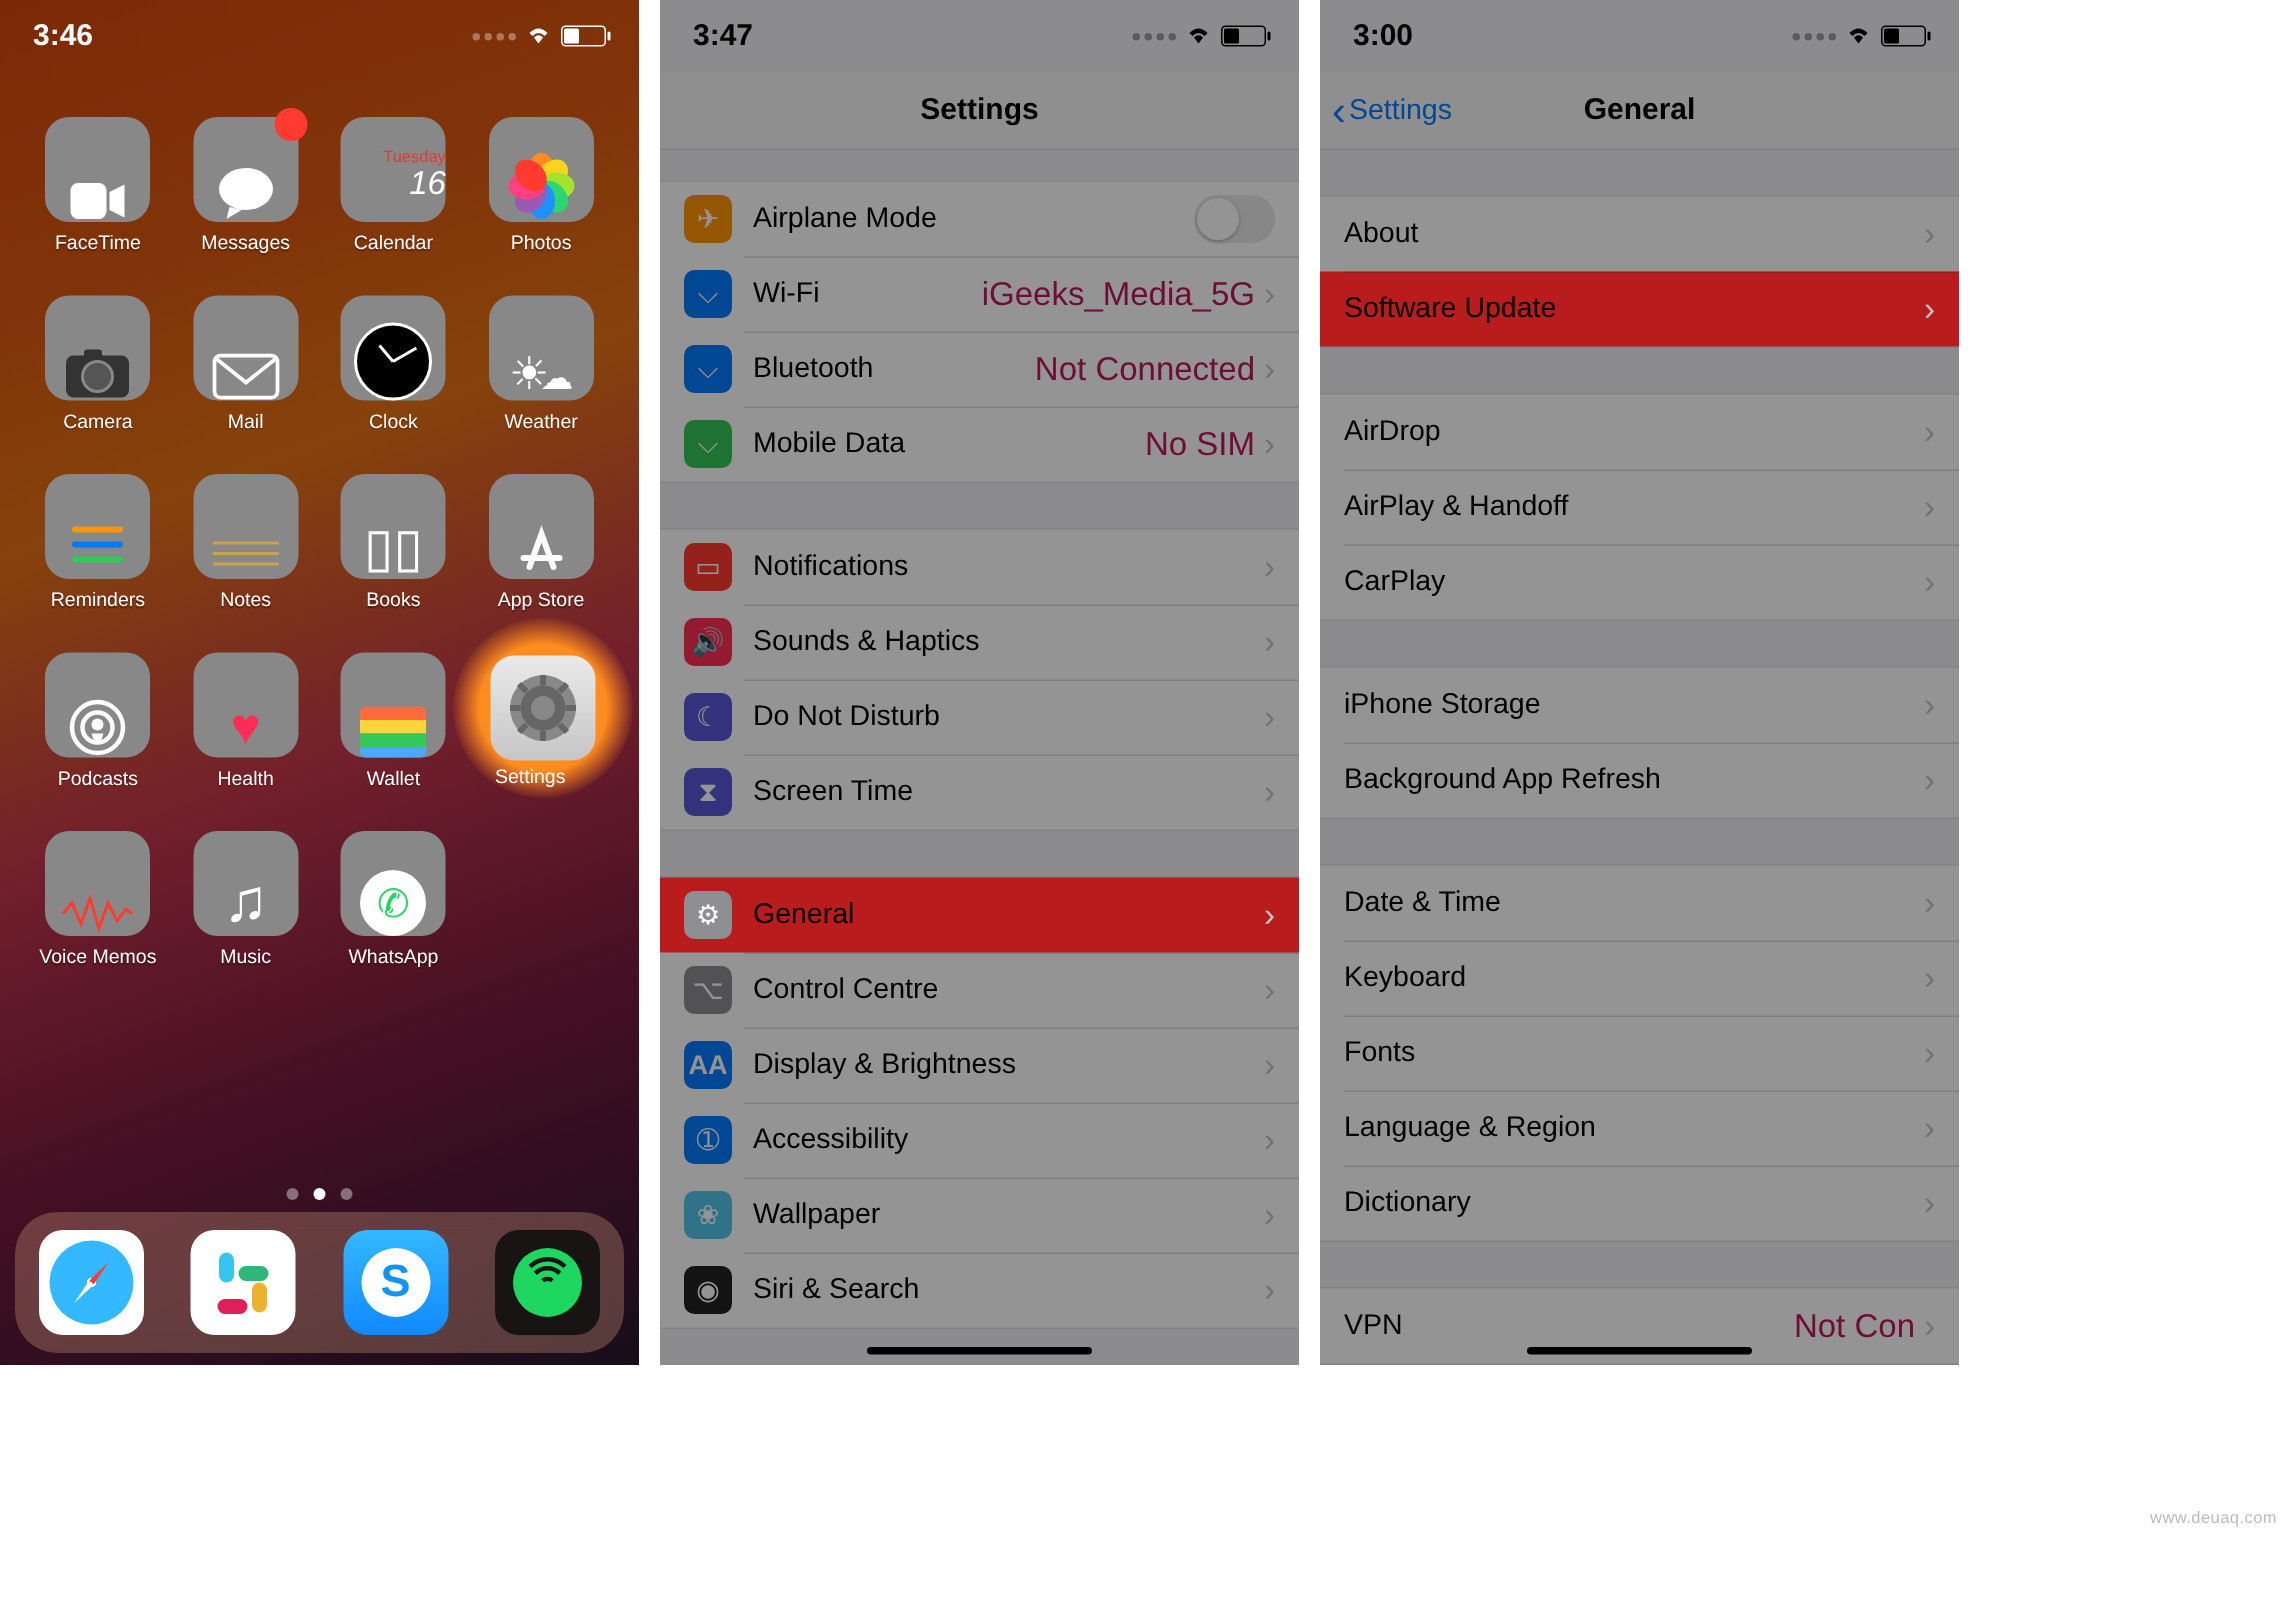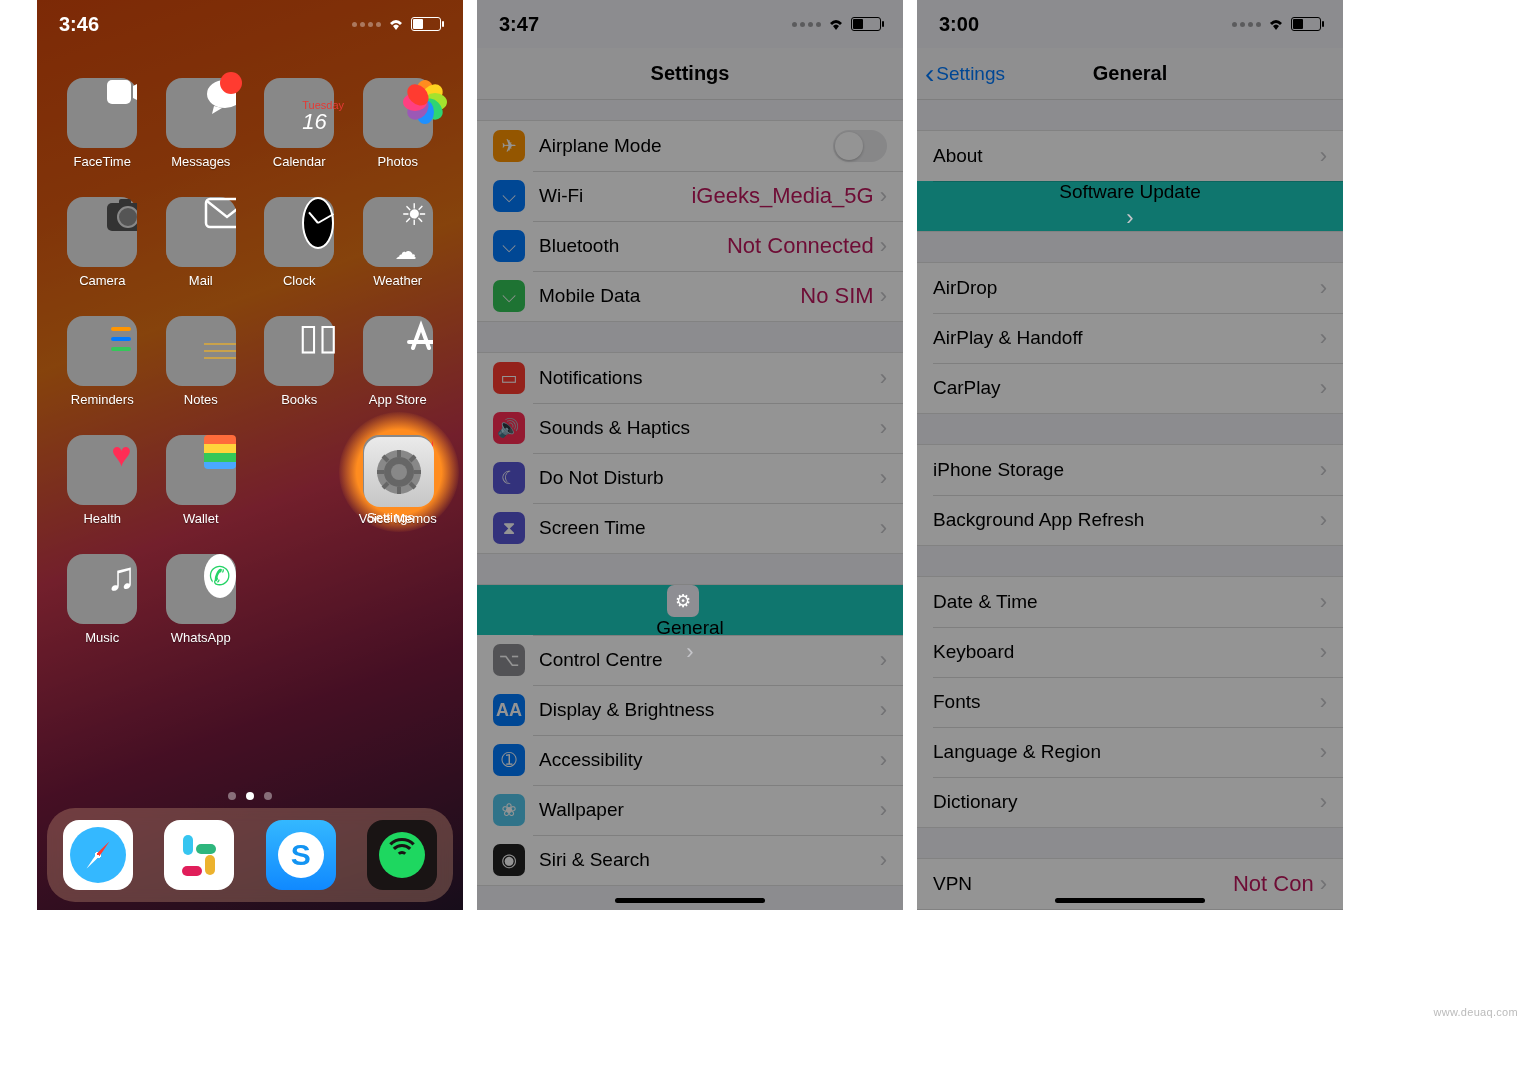--- a/index.html
+++ b/index.html
@@ -19,21 +19,20 @@
   .panel {
     width: 426px;
     height: 910px;
     position: relative;
     border-radius: 0;
     overflow: hidden;
   }
   
   .p1 {
     background: linear-gradient(160deg,#e24c0c 0%,#eb5f12 20%,#f47a16 35%,#d13a50 55%,#801d42 75%,#2b1831 100%);
-    margin-left: 37px;
   }
   .p1 .dim {
     position:absolute; inset:0; background:rgba(0,0,0,0.45);
   }
   .statusbar {
     position:absolute; top:0; left:0; right:0;
     height:48px; display:flex; justify-content:space-between; align-items:center;
     padding:0 22px; color:#fff; font-weight:600; font-size:20px;
     z-index:5;
   }
@@ -47,24 +46,23 @@
   .grid {
     position:absolute; top:78px; left:0; right:0;
     display:grid; grid-template-columns:repeat(4,1fr);
     row-gap:28px;
     padding:0 16px;
     z-index:4;
   }
   .app { display:flex; flex-direction:column; align-items:center; gap:6px;}
   .app .tile {
     width:70px; height:70px; border-radius:16px; background:#888;
-    display:flex; align-items:flex-start; justify-content:center;
+    display:flex; align-items:flex-end; justify-content:center;
     font-size:32px; color:#fff;
     position:relative;
-    padding-left:38px;
   }
   .app .lbl { font-size:13px; color:#fff; text-align:center; text-shadow:0 1px 1px rgba(0,0,0,.4);}
   .badge{position:absolute;top:-6px;right:-6px;width:22px;height:22px;border-radius:50%;background:#ff3b30;}
   
   
   .t-facetime{background:linear-gradient(#6ee851,#2fc12b);}
   .t-messages{background:linear-gradient(#6ee851,#2fc12b);}
   .t-calendar{background:#fff;color:#000;flex-direction:column;}
   .t-calendar .dow{font-size:11px;color:#e53935;font-weight:500;margin-top:6px;}
   .t-calendar .dnum{font-size:22px;color:#ffffff;font-weight:300;line-height:1;font-style:italic;}
@@ -149,21 +147,21 @@
   .toggle{width:54px;height:32px;border-radius:16px;background:#e9e9eb;position:relative;}
   .toggle::after{content:"";position:absolute;left:2px;top:2px;width:28px;height:28px;border-radius:50%;background:#fff;box-shadow:0 1px 3px rgba(0,0,0,.25);}
   
   .ic-plane{background:#ff9500;} .ic-wifi{background:#007aff;} .ic-bt{background:#007aff;}
   .ic-cell{background:#34c759;} .ic-notif{background:#ff3b30;} .ic-sound{background:#ff2d55;}
   .ic-dnd{background:#5856d6;} .ic-screen{background:#5856d6;} .ic-gen{background:#8e8e93;}
   .ic-cc{background:#8e8e93;} .ic-disp{background:#007aff;font-weight:bold;} .ic-acc{background:#007aff;}
   .ic-wall{background:#54c7ec;} .ic-siri{background:#222;}
   
   
-  .cutout { position:relative; z-index:20; background:#0f766e;flex-direction:column;}
+  .cutout { position:relative; z-index:20; background:#b91c1c;}
   .cutout::before{left:16px !important;}
   
   .homebar{position:absolute;bottom:7px;left:50%;transform:translateX(-50%);width:150px;height:5px;border-radius:3px;background:#000;z-index:30;}
 
   .watermark{position:absolute;right:6px;bottom:60px;font-size:11px;color:#bbb;letter-spacing:.3px;z-index:50;}
   
   .reminders-lines{width:46px;height:46px;display:flex;flex-direction:column;justify-content:space-around;padding:8px 6px;}
   .reminders-lines span{height:4px;border-radius:2px;}
   
   .clock-face{width:52px;height:52px;border-radius:50%;background:#000;border:2px solid #fff;position:relative;}
@@ -316,20 +314,31 @@
           </div>
           <div class="lbl">Books</div>
         </div>
         <div class="app">
           <div class="tile t-appstore">
             <svg width="40" height="40">
               <path d="M12 32 L20 10 L28 32 M8 26 H22 M18 26 H32" stroke="#fff" stroke-width="4" stroke-linecap="round" fill="none"></path>
             </svg>
           </div>
           <div class="lbl">App Store</div>
+        </div>
+        <div class="app">
+          <div class="tile t-podcasts">
+            <svg width="40" height="40">
+              <circle cx="20" cy="20" r="17" fill="none" stroke="#fff" stroke-width="3"></circle>
+              <circle cx="20" cy="20" r="10" fill="none" stroke="#fff" stroke-width="3"></circle>
+              <circle cx="20" cy="18" r="4" fill="#fff"></circle>
+              <path d="M16 24 Q20 38 24 24 Z" fill="#fff"></path>
+            </svg>
+          </div>
+          <div class="lbl">Podcasts</div>
         </div>
         <div class="app">
           <div class="tile t-health">
             <span class="heart">♥</span>
           </div>
           <div class="lbl">Health</div>
         </div>
         <div class="app">
           <div class="tile t-wallet">
             <div style="width:44px;height:34px;border-radius:4px;overflow:hidden">

